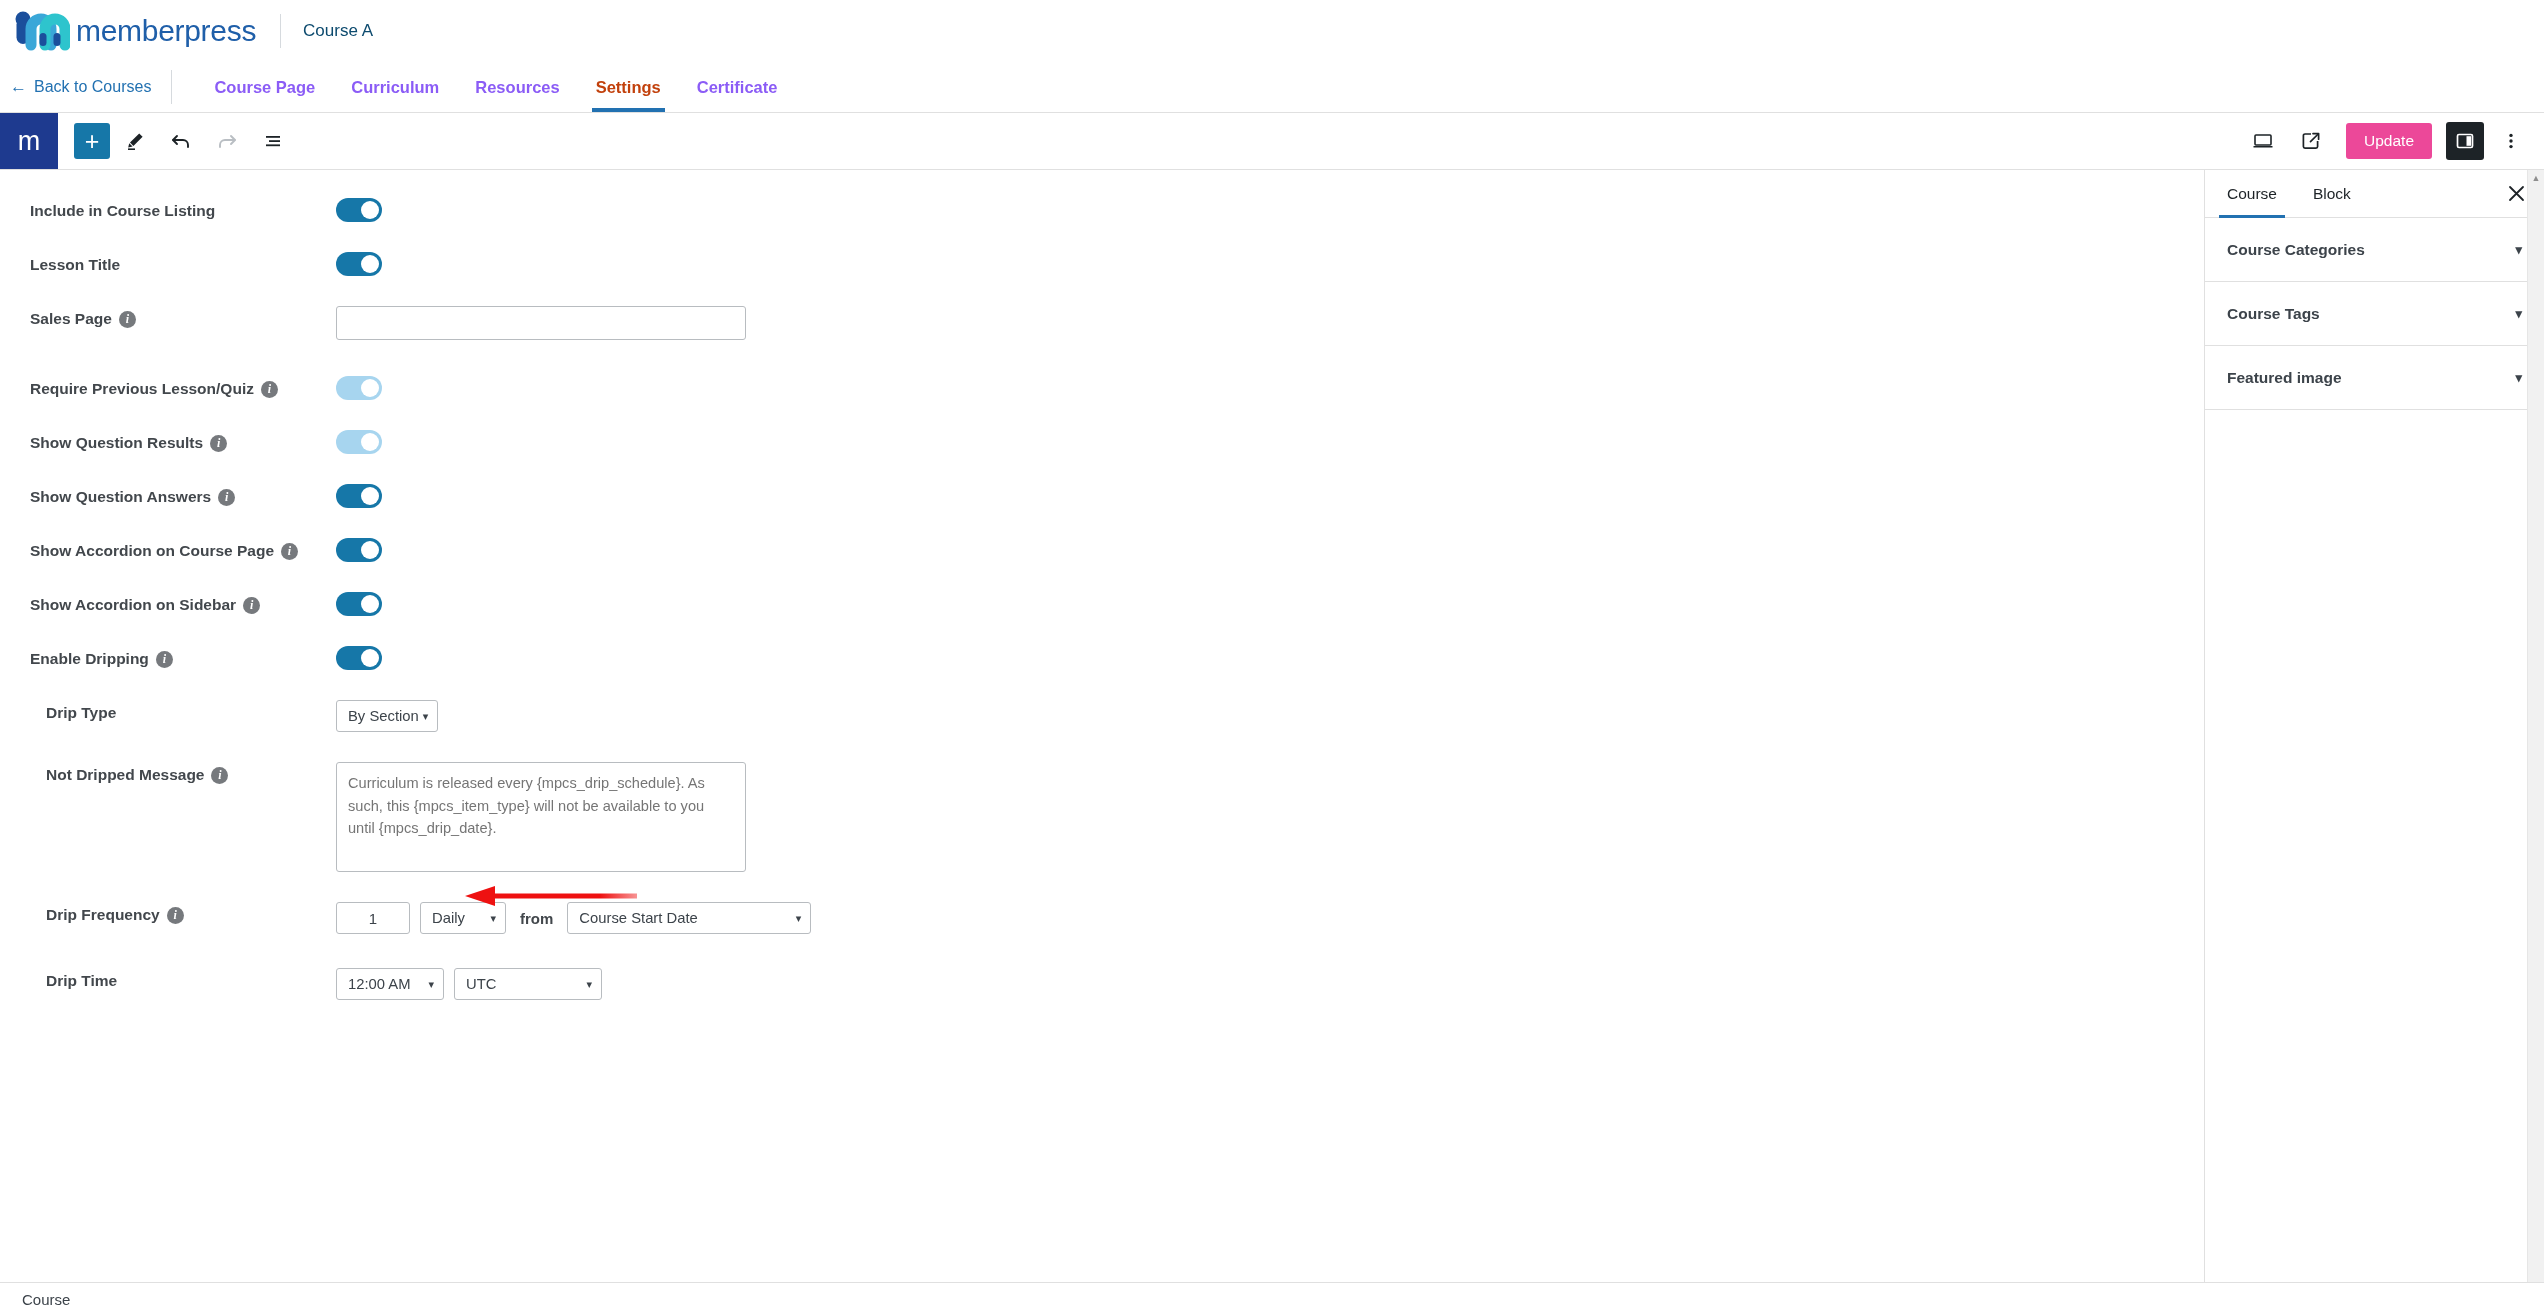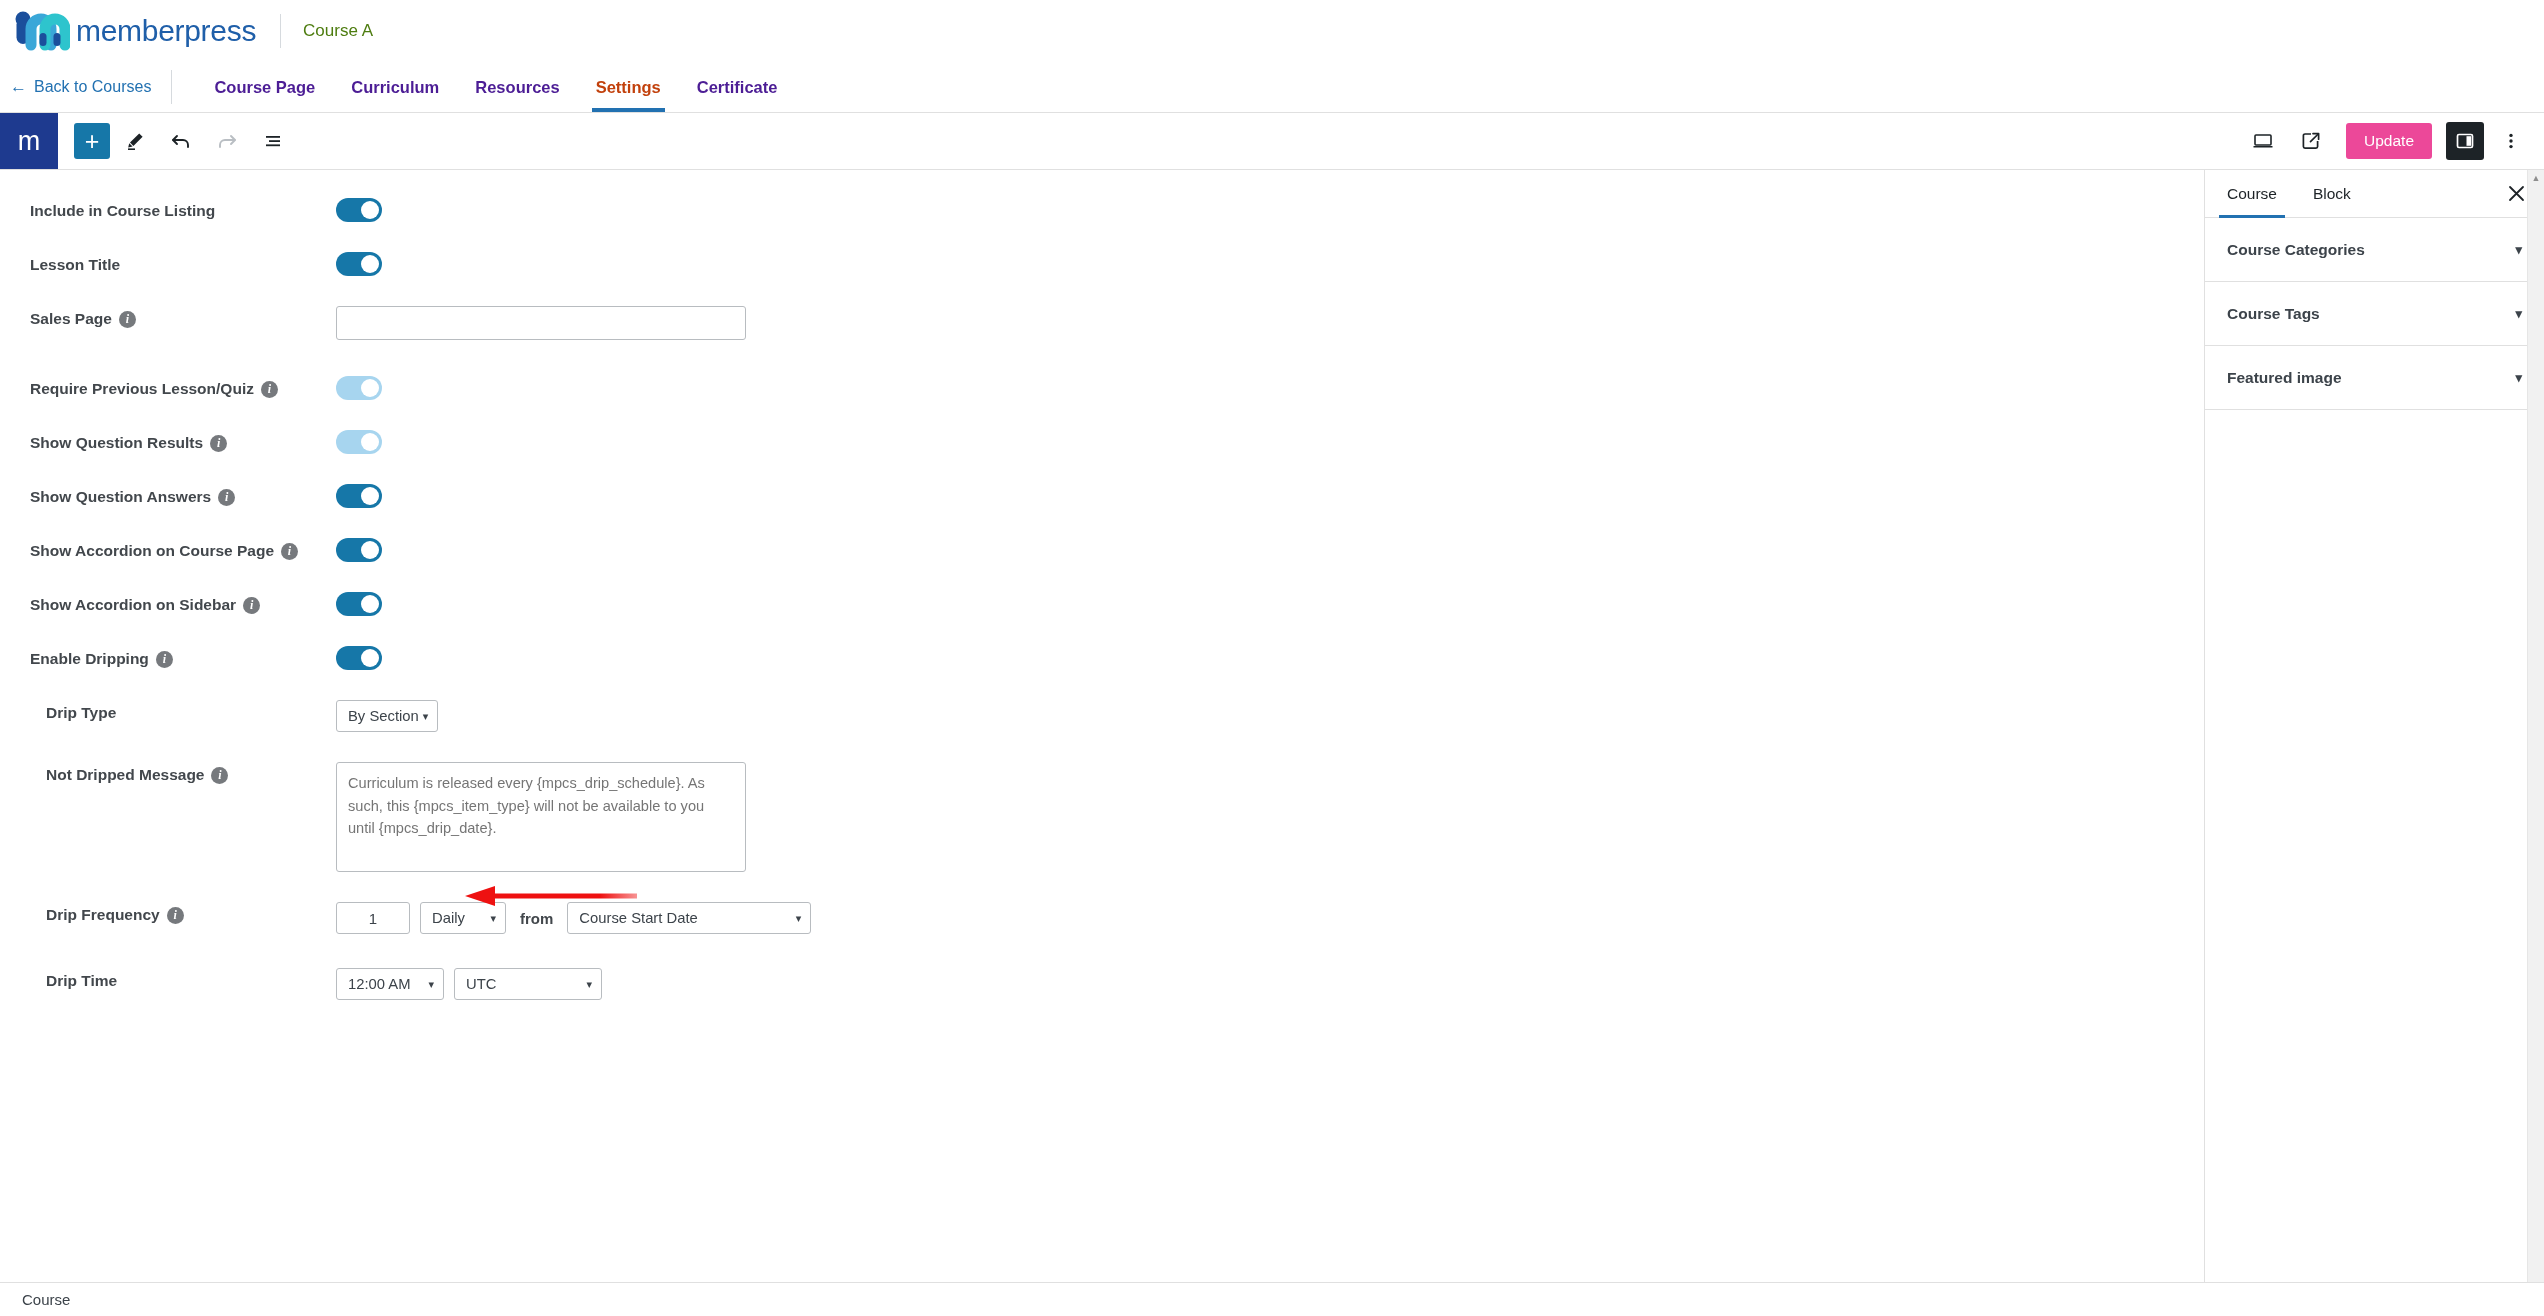--- a/index.html
+++ b/index.html
@@ -27,21 +27,21 @@
     margin-left: 6px;
     font-weight: 400;
   }
   .brand-sep {
     width: 1px; height: 34px;
     background: #d6dade;
     margin: 0 22px 0 24px;
   }
   .brand-course {
     font-size: 17px;
-    color: #4d7c0f;
+    color: #0c4a6e;
   }
 
   
   .navrow {
     height: 50px;
     display: flex;
     align-items: stretch;
     background: #ffffff;
     position: relative;
   }
@@ -57,21 +57,21 @@
   .nav-sep {
     width: 1px;
     background: #d6dade;
     margin: 8px 0;
   }
   .navtabs { display: flex; align-items: stretch; padding-left: 24px; }
   .navtab {
     display: flex; align-items: center;
     font-size: 16.5px;
     font-weight: bold;
-    color: #4c1d95;
+    color: #8b5cf6;
     padding: 0 18px;
     cursor: pointer;
     position: relative;
     white-space: nowrap;
   }
   .navtab.active { color: #c2410c; }
   .navtab.active::after {
     content: "";
     position: absolute;
     left: 14px; right: 14px; bottom: 0;

